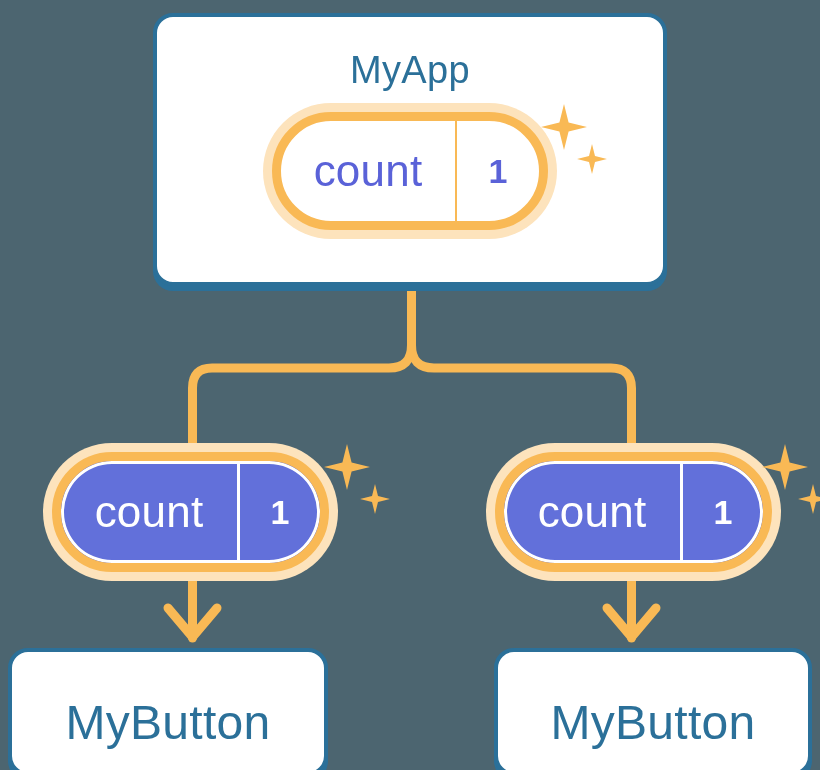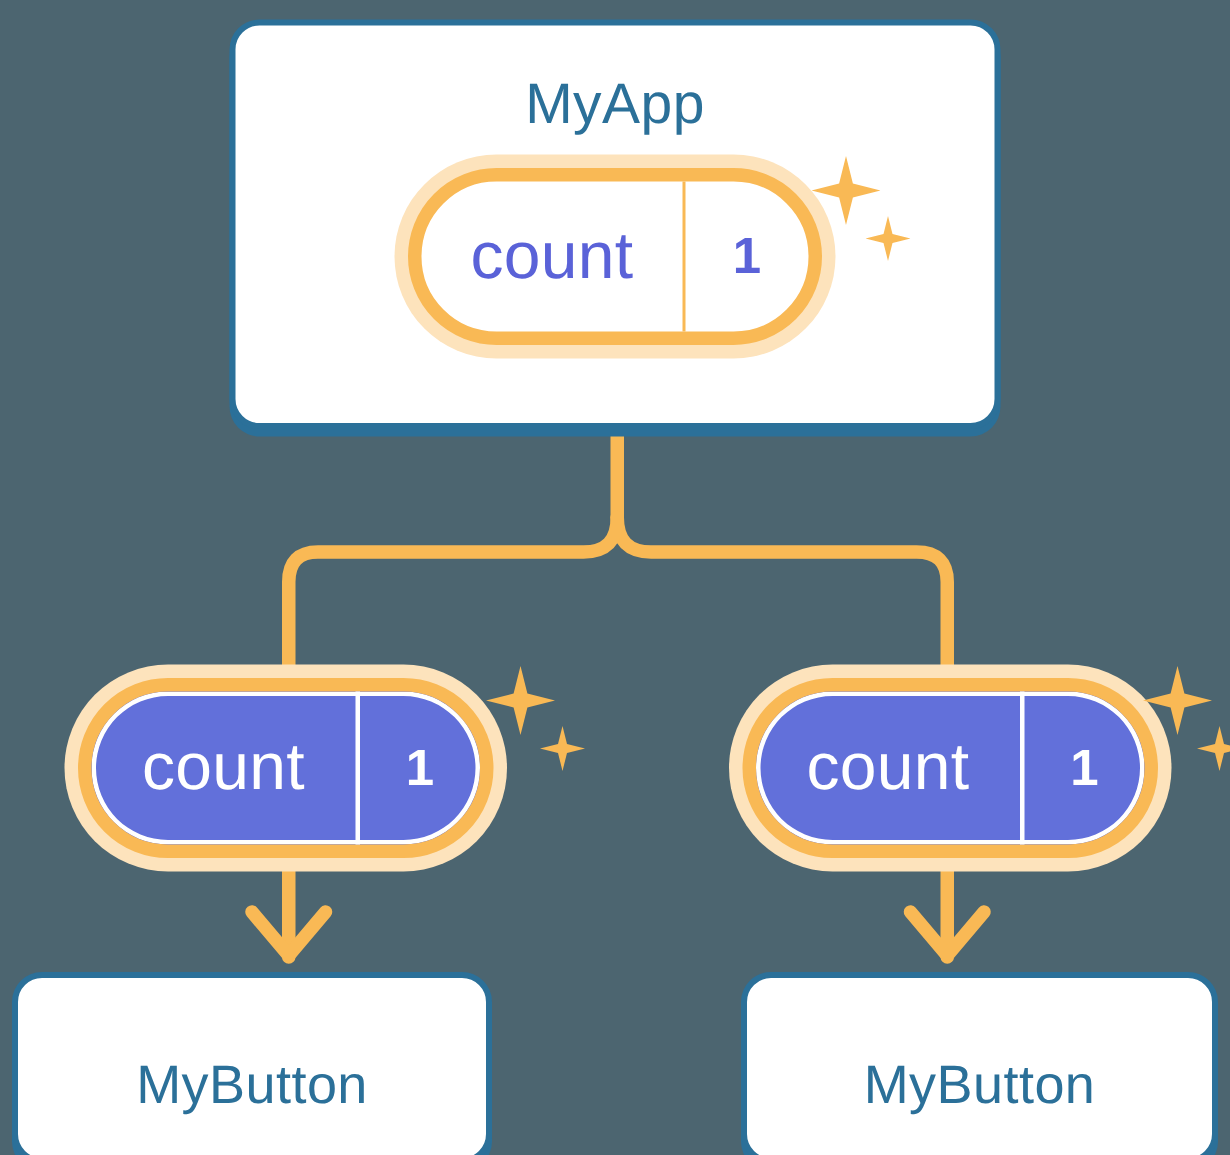--- a/index.html
+++ b/index.html
@@ -56,21 +56,21 @@
     font-size: 38px;
   }
 
   .card-button {
     height: 128px;
     display: flex;
     align-items: center;
     justify-content: center;
   }
   .card-button .card-title {
-    font-size: 36px;
+    font-size: 48px;
     margin-top: 21px;
   }
   #card-button-left {
     left: 8px;
     top: 648px;
     width: 320px;
   }
   #card-button-right {
     left: 494px;
     top: 648px;

